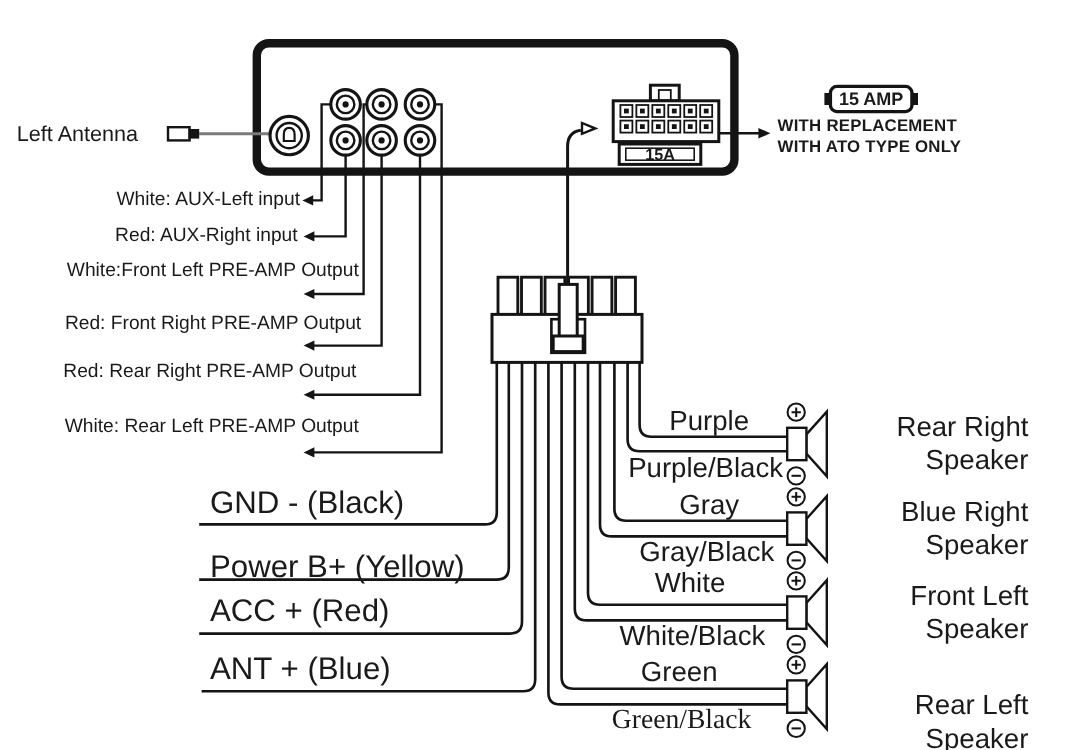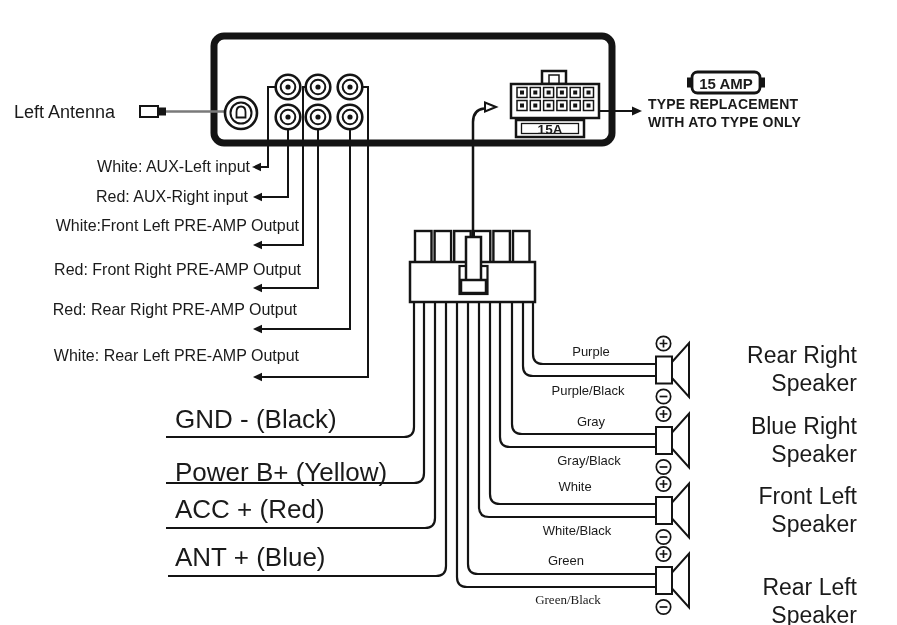--- a/index.html
+++ b/index.html
@@ -7,21 +7,21 @@
     position:relative;width:897px;height:625px;background:#fff;overflow:hidden;
     font-family:"Liberation Sans", sans-serif;color:#1a1a1a;
   }
   #art{position:absolute;left:0;top:0;}
   .lbl{position:absolute;white-space:nowrap;}
   .vmid{transform:translateY(-50%);}
   .cmid{transform:translate(-50%,-50%);}
   .rca{font-size:16px;right-align:right;}
   .rca-r{text-align:right;}
   .big{font-size:26px;}
-  .wirecolor{font-size:13px;}
+  .wirecolor{font-size:23px;}
   .spkname{font-size:23px;line-height:28px;text-align:right;position:absolute;width:160px;}
   .fusenote{font-size:14px;font-weight:bold;line-height:17.5px;letter-spacing:.2px;}
   .fuseamp{font-size:15px;font-weight:bold;}
   .fuserating{font-size:13.5px;font-weight:bold;}
   .antlbl{font-size:18px;}
   svg .o{stroke:#141414;fill:none;}
   svg .w{stroke:#141414;fill:#fff;}
   svg .f{fill:#141414;stroke:none;}
 </style>
 </head>
@@ -212,21 +212,21 @@
   <div class="lbl rca vmid rca-r" style="right:647px;top:167px;">White: AUX-Left input</div>
   <div class="lbl rca vmid rca-r" style="right:649px;top:197px;">Red: AUX-Right input</div>
   <div class="lbl rca vmid rca-r" style="right:598px;top:226px;">White:Front Left PRE-AMP Output</div>
   <div class="lbl rca vmid rca-r" style="right:596px;top:270px;">Red: Front Right PRE-AMP Output</div>
   <div class="lbl rca vmid rca-r" style="right:600px;top:310px;">Red: Rear Right PRE-AMP Output</div>
   <div class="lbl rca vmid rca-r" style="right:598px;top:356px;">White: Rear Left PRE-AMP Output</div>
 
   <div class="lbl fuseamp cmid" style="left:726px;top:83px;">15 AMP</div>
   <div class="lbl fuserating cmid" style="left:550px;top:128.5px;">15A</div>
   <div class="lbl fusenote" style="left:648px;top:96px;">
-    <div>TYPE REPLACEMENT</div>
+    <div>WITH REPLACEMENT</div>
     <div>WITH ATO TYPE ONLY</div>
   </div>
 
   <div class="lbl big vmid" style="left:175px;top:419px;">GND - (Black)</div>
   <div class="lbl big vmid" style="left:175px;top:472px;">Power B+ (Yellow)</div>
   <div class="lbl big vmid" style="left:175px;top:509px;">ACC + (Red)</div>
   <div class="lbl big vmid" style="left:175px;top:557px;">ANT + (Blue)</div>
 
   <div class="lbl wirecolor cmid" style="left:591px;top:351px;">Purple</div>
   <div class="lbl wirecolor cmid" style="left:588px;top:390px;">Purple/Black</div>

